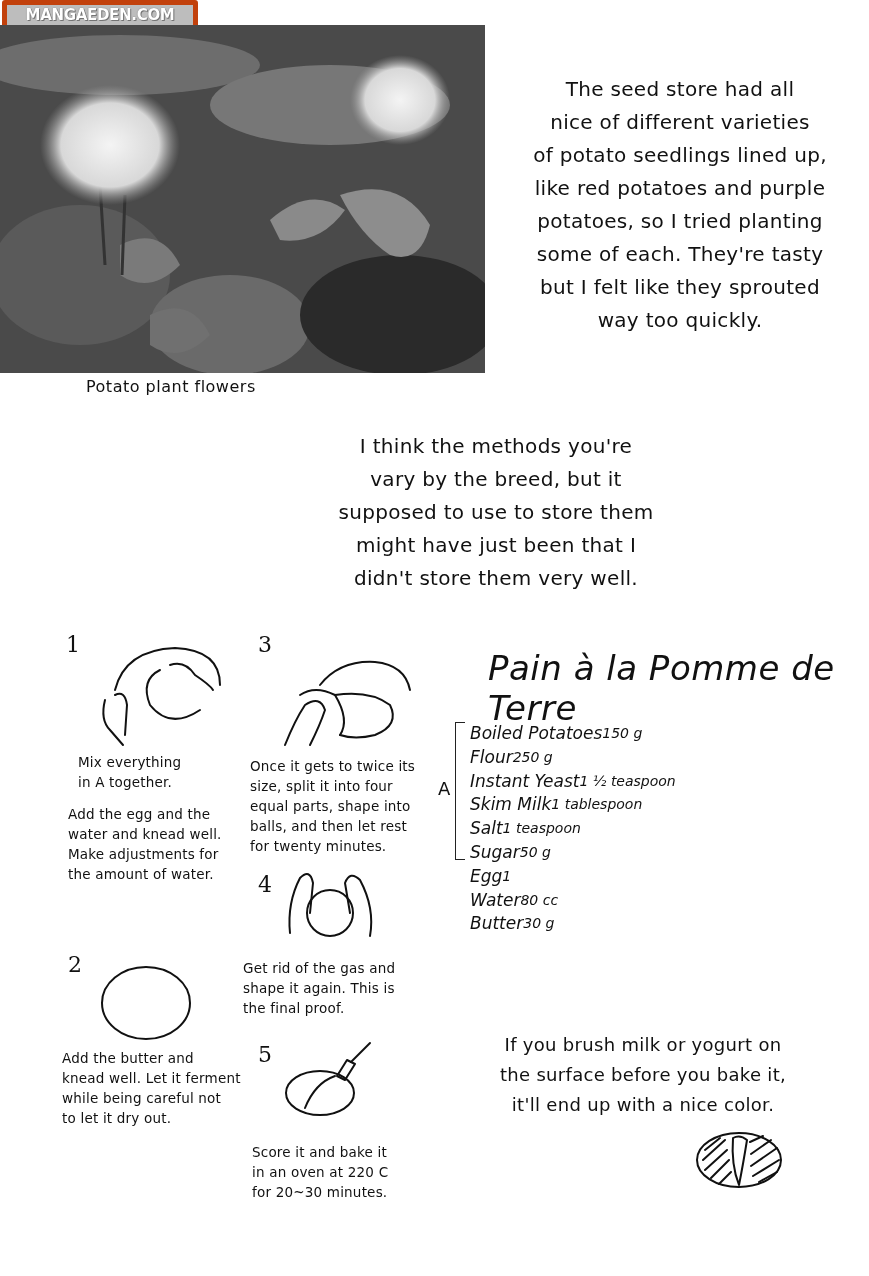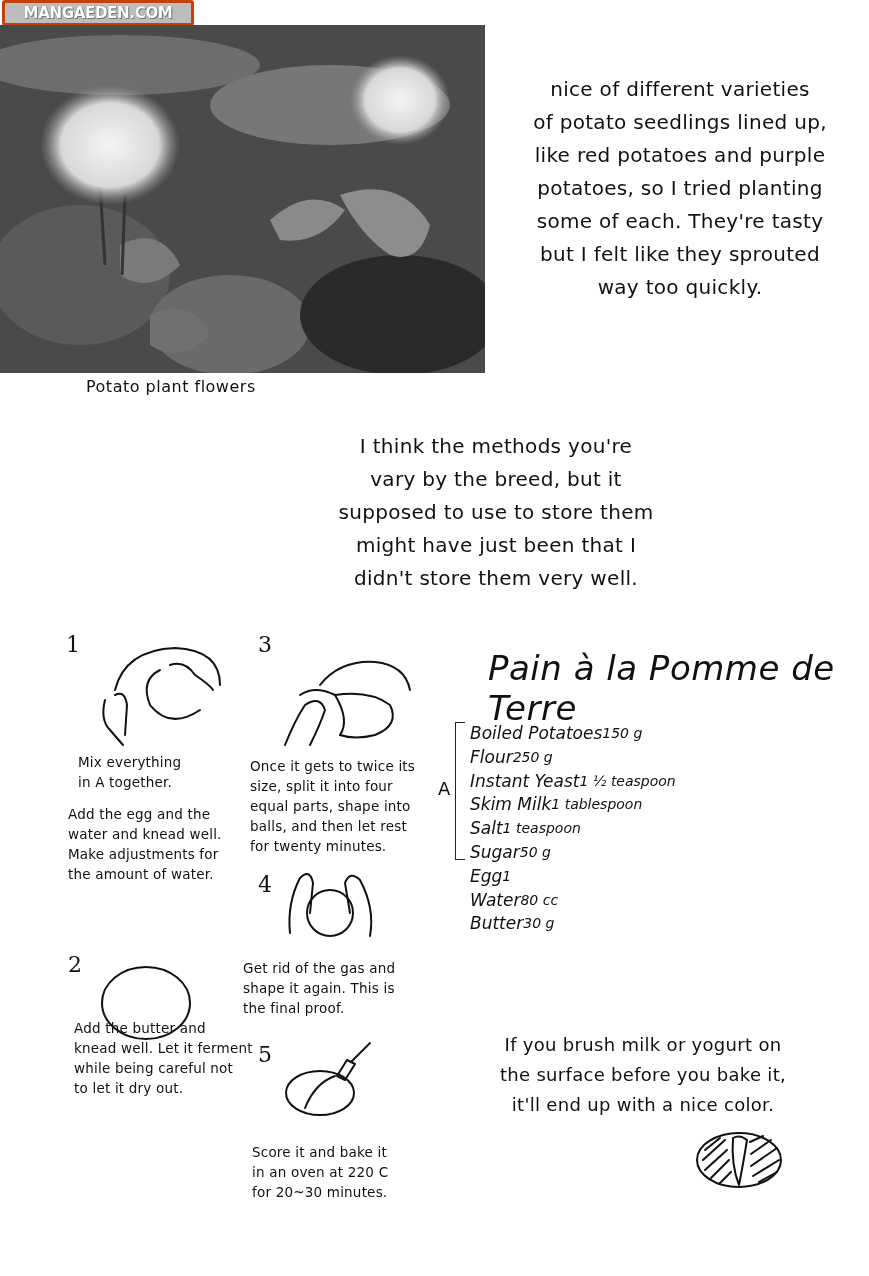--- a/index.html
+++ b/index.html
@@ -1,20 +1,20 @@
 <!DOCTYPE html>
 <html><head>
 <meta charset="utf-8">
 <style>
   html, body { margin: 0; padding: 0; background: #ffffff; }
   body { width: 869px; height: 1276px; position: relative; overflow: hidden;
          font-family: "DejaVu Sans", sans-serif; color: #111; }
   .abs { position: absolute; }
   .watermark { left: 2px; top: 0px; width: 186px; height: 20px; background: #bdbdbd;
-    border: 3px solid #c2410c; border-radius: 3px; color: #fff; font-family: "DejaVu Sans", sans-serif;
+    border: 5px solid #c2410c; border-radius: 3px; color: #fff; font-family: "DejaVu Sans", sans-serif;
     font-weight: bold; font-size: 15px; line-height: 20px; text-align: center; letter-spacing: -0.3px;
     text-shadow: 0 0 1px #555, 1px 1px 0 #777; }
   .photo { left: 0; top: 25px; width: 485px; height: 348px; overflow: hidden;
     background: radial-gradient(ellipse at 50% 40%, #6a6a6a 0%, #3a3a3a 60%, #1a1a1a 100%); }
   .photo svg { width: 100%; height: 100%; display: block; }
   .hand { font-family: "DejaVu Sans", sans-serif; }
   .caption { left: 86px; top: 377px; font-size: 16px; letter-spacing: 0.5px; }
   .note { text-align: center; font-size: 20px; line-height: 33px; letter-spacing: 0.3px; }
   .note-top { left: 500px; top: 73px; width: 360px; }
   .note-mid { left: 316px; top: 412px; width: 360px; margin-top: 18px; }
@@ -56,20 +56,21 @@
     <path d="M150 290 Q190 270 210 310 Q180 340 150 320 Z" fill="#707070"></path>
     <line x1="100" y1="160" x2="105" y2="240" stroke="#333" stroke-width="3"></line>
     <line x1="125" y1="170" x2="122" y2="250" stroke="#333" stroke-width="3"></line>
     <ellipse cx="110" cy="120" rx="70" ry="60" fill="url(#fl)"></ellipse>
     <ellipse cx="400" cy="75" rx="50" ry="45" fill="url(#fl)"></ellipse>
   </svg>
 </div>
 <div class="abs hand caption">Potato plant flowers</div>
 
 <div class="abs hand note note-top">
+  <div>The seed store had all</div>
   <div>nice of different varieties</div>
   <div>of potato seedlings lined up,</div>
   <div>like red potatoes and purple</div>
   <div>potatoes, so I tried planting</div>
   <div>some of each. They're tasty</div>
   <div>but I felt like they sprouted</div>
   <div>way too quickly.</div>
 </div>
 
 <div class="abs hand note note-mid">
@@ -96,21 +97,21 @@
   <div>Add the egg and the</div>
   <div>water and knead well.</div>
   <div>Make adjustments for</div>
   <div>the amount of water.</div>
 </div>
 
 <div class="abs step-num" style="left:68px;top:952px;">2</div>
 <svg class="draw" style="left:100px;top:965px;" width="95" height="80">
   <ellipse cx="46" cy="38" rx="44" ry="36"></ellipse>
 </svg>
-<div class="abs step-text" style="left:62px;top:1018px;margin-left:12px;">
+<div class="abs step-text" style="left:62px;top:1048px;">
   <div>Add the butter and</div>
   <div>knead well. Let it ferment</div>
   <div>while being careful not</div>
   <div>to let it dry out.</div>
 </div>
 
 <div class="abs step-num" style="left:258px;top:632px;">3</div>
 <svg class="draw" style="left:280px;top:650px;" width="135" height="100">
   <path d="M40 35 Q60 10 95 12 Q125 15 130 40"></path>
   <path d="M20 45 Q35 35 55 45 Q70 70 60 85"></path>

